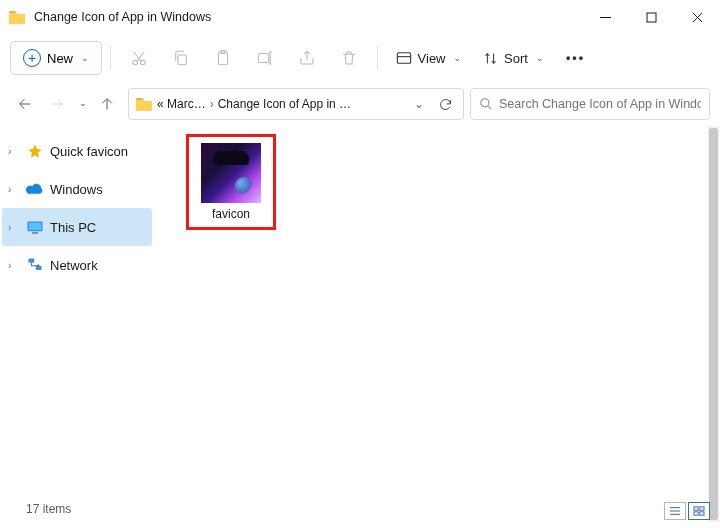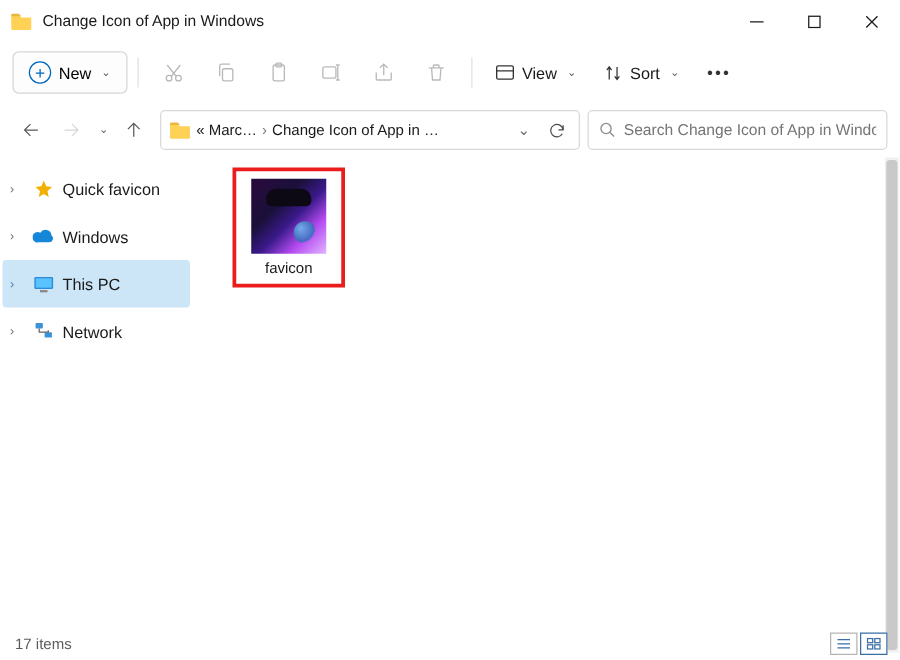--- a/index.html
+++ b/index.html
@@ -45,21 +45,21 @@
     .file-tile { position: absolute; left: 30px; top: 8px; width: 90px; display:flex; flex-direction:column; align-items:center; gap:4px; border: 3px solid #ea1c1c; padding: 6px 0; }
     .thumb { width: 60px; height: 60px; background: linear-gradient(135deg,#2a0a3c 0%,#1a103a 35%,#3a1a8a 55%,#b44af0 75%,#e1b4ff 100%); position: relative; }
     .thumb::before { content:""; position:absolute; left:12px; top:8px; width:36px; height:14px; border-radius:8px 8px 4px 4px; background:#0c0814; }
     .thumb::after { content:""; position:absolute; right:8px; bottom:8px; width:18px; height:18px; border-radius:50%; background: radial-gradient(circle at 30% 30%, #7df 0%, #17a 60%, transparent 70%); opacity:.7; }
     .file-label { font-size: 12px; }
 
     .scrollbar { position: absolute; right: 1px; top: 126px; width: 11px; height: 396px; background: #f0f0f0; display:flex; flex-direction:column; align-items:center; }
     .scroll-thumb { width: 9px; background:#c9c9c9; border-radius:3px; flex:1; margin:2px 0; }
 
     
-    .statusbar { position: absolute; bottom: 0; left: 2px; right: 0; height: 26px; display: flex; align-items: center; padding: 0 10px; font-size: 12px; color: #5c5c5c; }
+    .statusbar { position: absolute; bottom: 0; left: 16px; right: 0; height: 26px; display: flex; align-items: flex-start; padding: 0 10px; font-size: 12px; color: #5c5c5c; }
     .statusbar .right { margin-left: auto; display:flex; gap:2px; }
     .view-toggle { width: 22px; height: 18px; border: 1px solid #b5b5b5; display:flex; align-items:center; justify-content:center; font-size:10px; color:#3a6ea5; background:#fff; }
     .view-toggle.active { background:#fff; border-color:#3a6ea5; }
 
     svg { display:block; }
   </style>
 </head>
 <body>
 
 <div class="titlebar">

